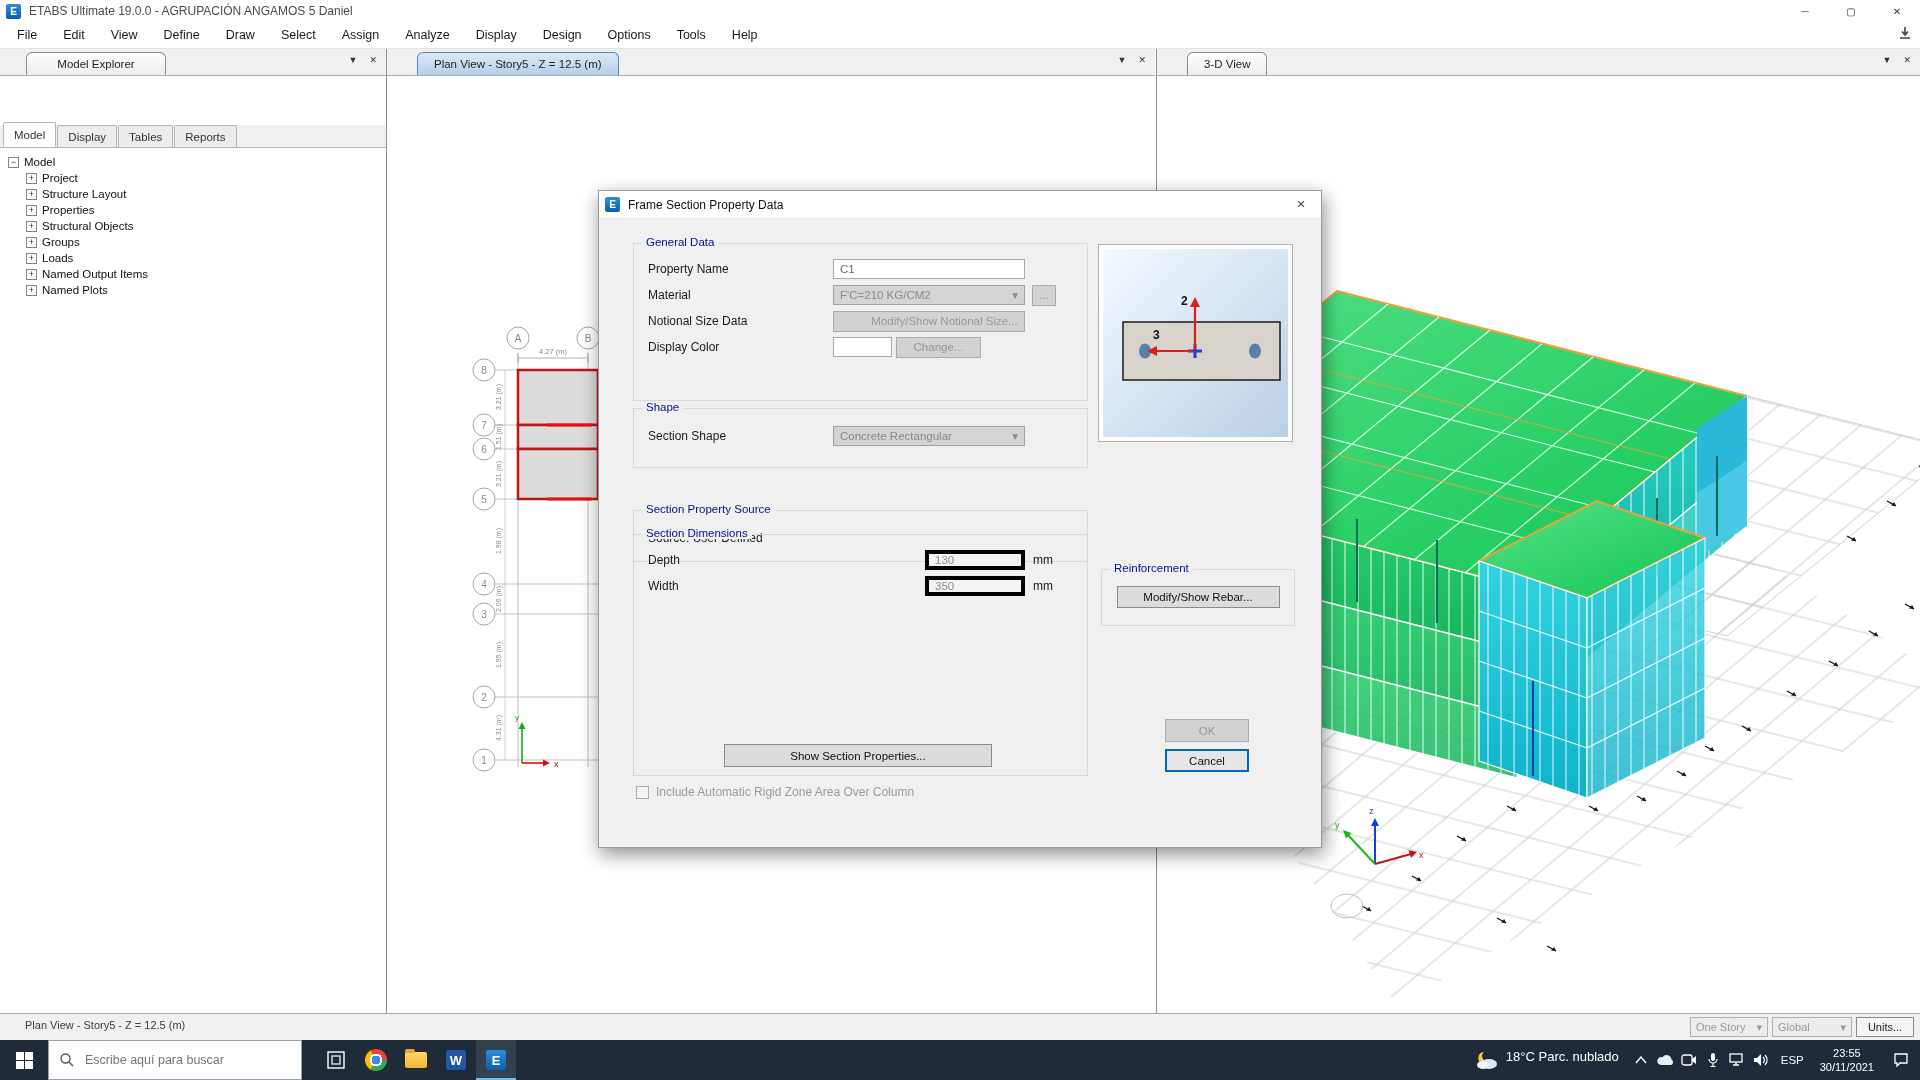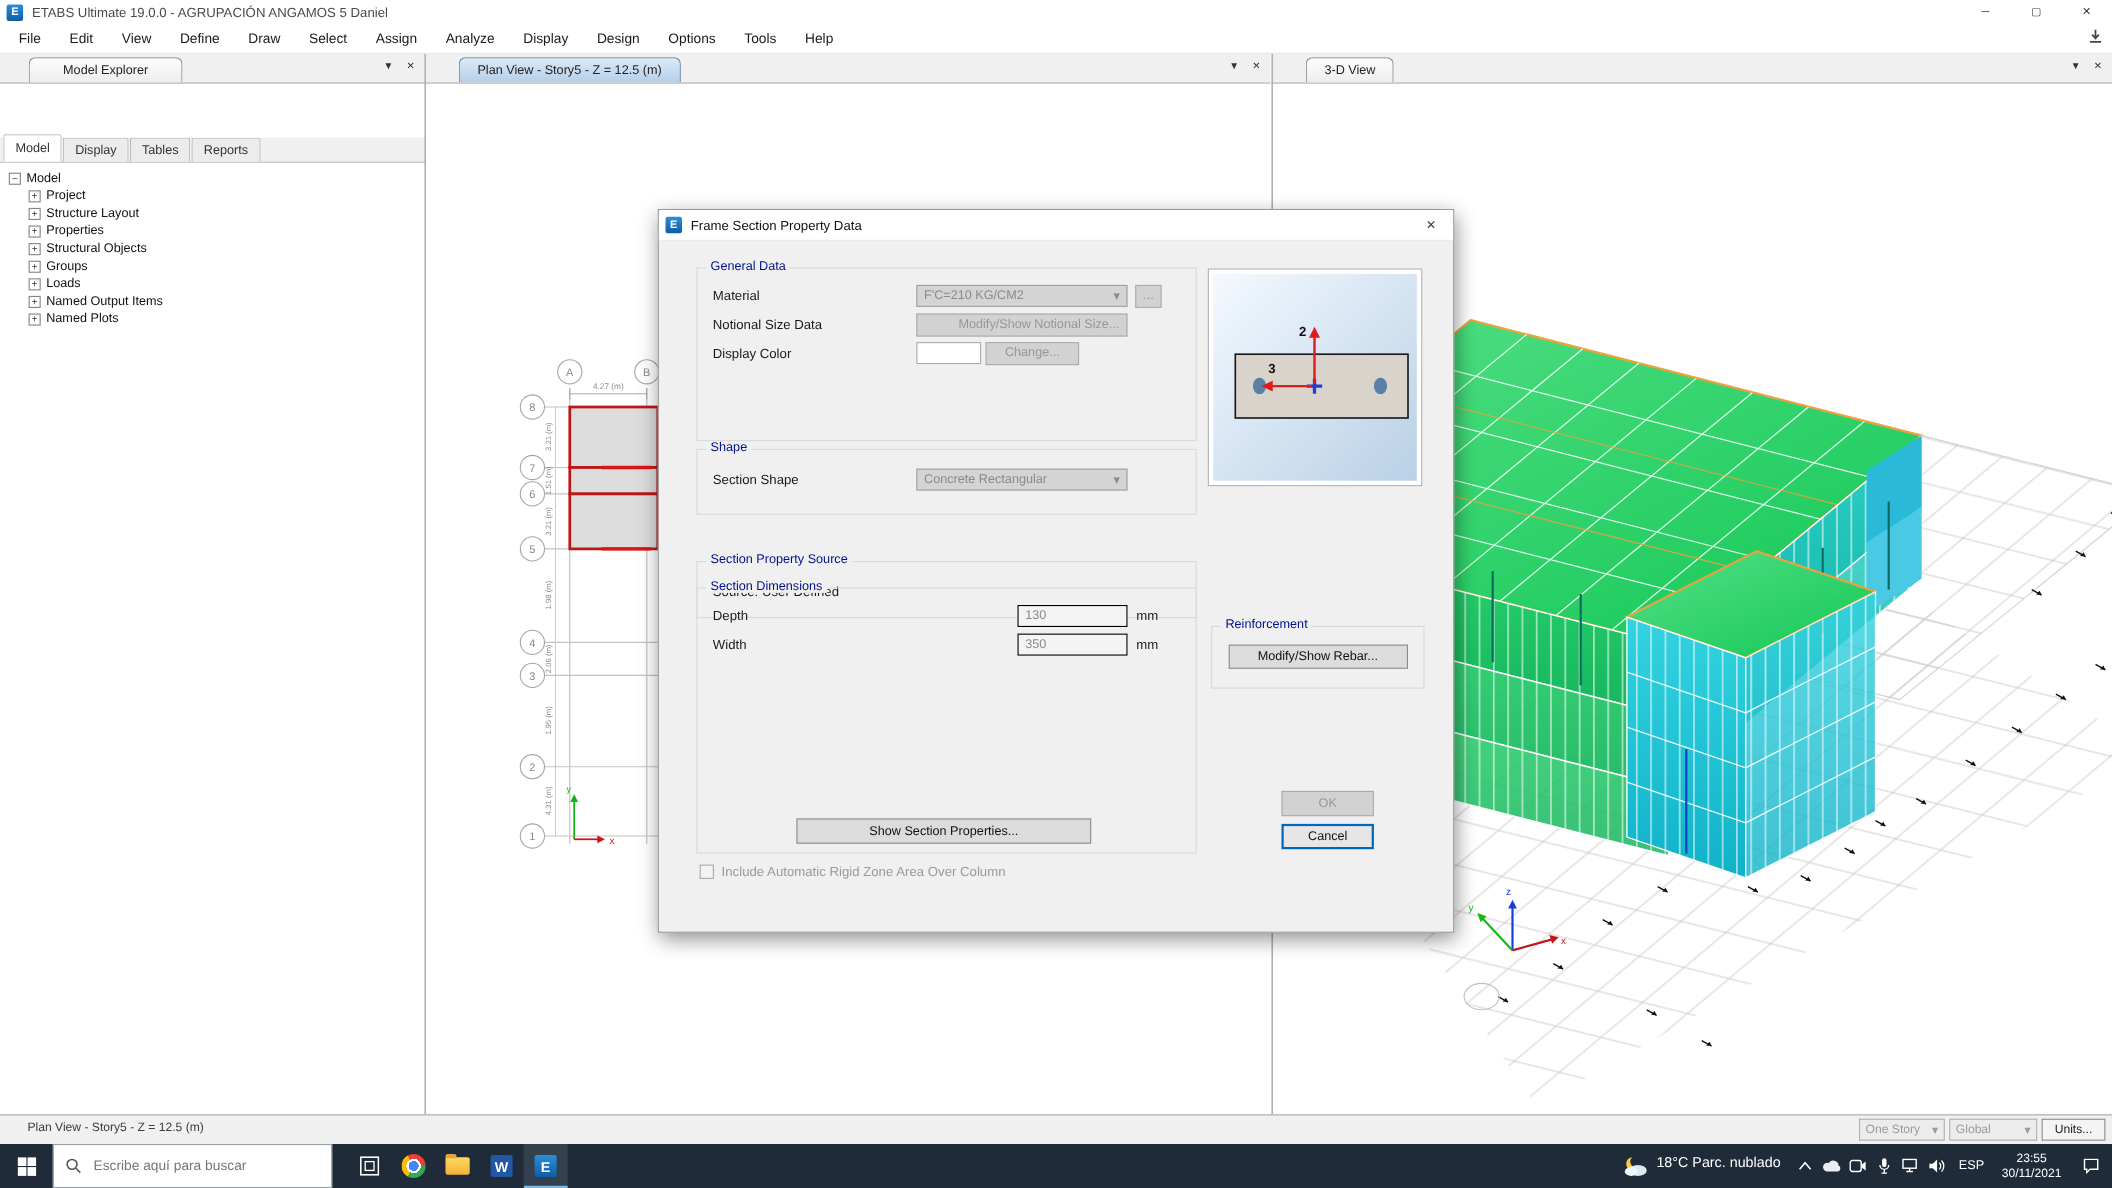--- a/index.html
+++ b/index.html
@@ -54,21 +54,21 @@
   .row{display:flex;align-items:center;height:26px;padding-left:14px;}
   .lbl{width:185px;font-size:12px;color:#1a1a1a;flex:none;}
   .field{box-sizing:border-box;height:20px;border:1px solid #a9a9a9;font-size:11.5px;display:flex;align-items:center;padding:0 6px;}
   .field.enabled{background:#fff;color:#6b6b6b;width:192px;}
   .dd{box-sizing:border-box;height:20px;border:1px solid #a0a0a0;background:#d4d4d4;color:#8a8a8a;width:192px;
       display:flex;align-items:center;padding:0 6px;font-size:11.5px;justify-content:space-between;}
   .btn{box-sizing:border-box;height:21px;background:#dcdcdc;border:1px solid #8b8b8b;color:#111;font-size:11.5px;
        display:flex;align-items:center;justify-content:center;}
   .btn.disabled{background:#d2d2d2;color:#979797;border-color:#ababab;}
   .swatch{box-sizing:border-box;width:59px;height:20px;background:#fff;border:1px solid #a9a9a9;}
-  .num-field{box-sizing:border-box;width:100px;height:20px;border:1px solid #000000;background:#f4f4f4;color:#8a8a8a;
+  .num-field{box-sizing:border-box;width:100px;height:20px;border:4px solid #000000;background:#f4f4f4;color:#8a8a8a;
              font-size:11.5px;display:flex;align-items:center;padding:0 6px;}
   .unit{margin-left:8px;font-size:12px;color:#1a1a1a;}
   #chk-row{position:absolute;left:37px;top:594px;display:flex;align-items:center;}
   #chk-box{width:13px;height:13px;box-sizing:border-box;border:1px solid #a8a8a8;background:#f3f3f3;margin-right:7px;}
   #chk-label{color:#9a9a9a;font-size:12px;}
   #preview{position:absolute;left:499px;top:53px;width:195px;height:198px;box-sizing:border-box;border:1px solid #b0b0b0;background:#fff;padding:4px;}
   #preview-inner{width:100%;height:100%;background:linear-gradient(135deg,#f4f9fe 0%,#d9e7f4 45%,#b9d0e6 100%);}
   #ok-btn{position:absolute;left:566px;top:528px;width:84px;height:23px;}
   #cancel-btn{position:absolute;left:566px;top:558px;width:84px;height:23px;background:#e6e6e6;border:2px solid #0067c0;
               display:flex;align-items:center;justify-content:center;font-size:11.5px;color:#111;box-sizing:border-box;}
@@ -438,20 +438,24 @@
   <div id="dlg-titlebar">
     <div class="app-ico">E</div>
     <div id="dlg-title">Frame Section Property Data</div>
     <div id="dlg-close">✕</div>
   </div>
 
   <div class="groupbox" style="left:34px;top:52px;width:455px;height:158px;">
     <span class="gb-title">General Data</span>
     <div style="height:12px;"></div>
     <div class="row">
+      <span class="lbl">Property Name</span>
+      <div class="field enabled">C1</div>
+    </div>
+    <div class="row">
       <span class="lbl">Material</span>
       <div class="dd">
         <span>F'C=210 KG/CM2</span>
         <span>▾</span>
       </div>
       <div class="btn disabled" style="width:24px;margin-left:7px;">...</div>
     </div>
     <div class="row">
       <span class="lbl">Notional Size Data</span>
       <div class="btn disabled" style="width:192px;padding-left:31px;">Modify/Show Notional Size...</div>

